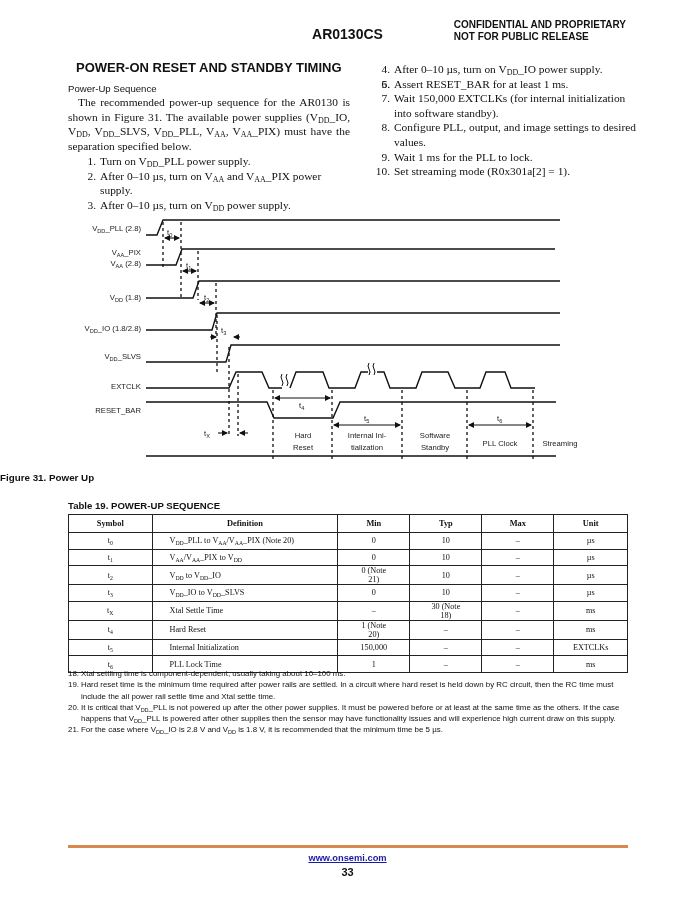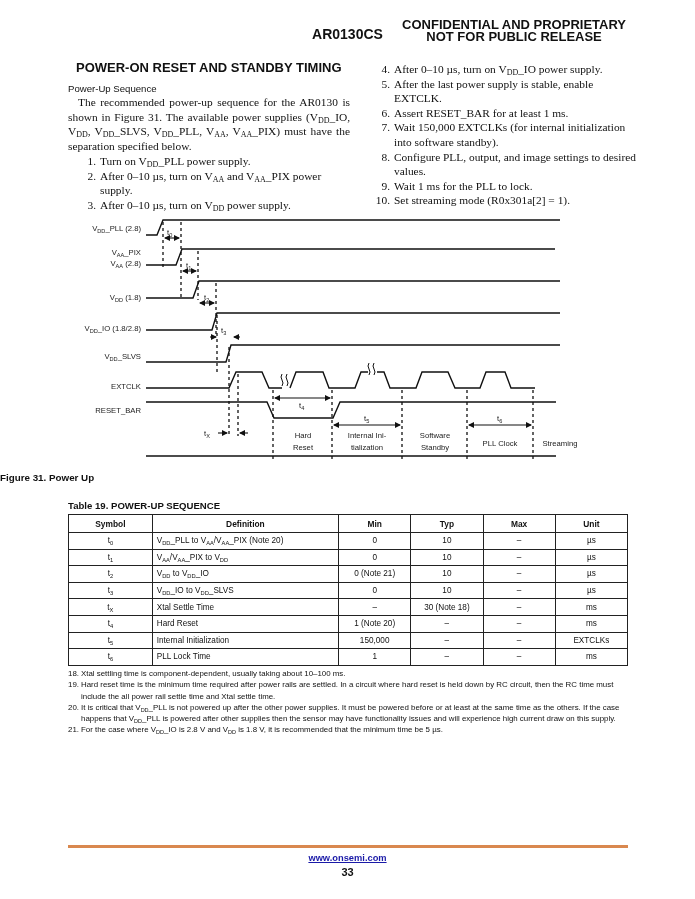--- a/index.html
+++ b/index.html
@@ -1,37 +1,37 @@
 <!DOCTYPE html>
 <html><head>
 <meta charset="utf-8">
 <style>
   html, body { margin:0; padding:0; background:#fff; }
   body { width:695px; height:899px; position:relative; overflow:hidden; color:#111; }
   .sans { font-family:"Liberation Sans", sans-serif; }
   .serif { font-family:"Liberation Serif", serif; }
   .abs { position:absolute; }
   #hdr-title { left:0; width:695px; top:26px; text-align:center; font-weight:bold; font-size:14px; }
-  #hdr-conf { right:69px; top:19px; text-align:center; font-weight:bold; font-size:13px; line-height:12px; }
+  #hdr-conf { right:69px; top:19px; text-align:left; font-weight:bold; font-size:10px; line-height:12px; }
   #sec-title { left:68px; top:60px; font-weight:bold; font-size:13px;margin-left:8px; }
   #sub-title { left:68px; top:83px; font-weight:normal; font-size:9.6px; }
   .para { font-size:11.4px; line-height:14.6px; }
   #para-left { left:68px; top:95px; width:282px; }
   #para-left p { margin:0; text-indent:10px; text-align:justify; }
   ol.steps { margin:0; padding:0; list-style:none; }
   ol.steps li { position:relative; padding-left:22px; }
   ol.steps li .num { position:absolute; left:0; width:18px; text-align:right; }
   #list-left { left:78px; top:154px; width:270px; }
   #list-right { left:372px; top:62px; width:265px; }
   sub { font-size:70%; vertical-align:-2px; line-height:0; }
   #diagram { left:60px; top:210px; }
   #fig-caption { left:0; width:695px; top:472px; font-weight:bold; font-size:9.8px; }
   #tbl-title { left:68px; top:500px; font-weight:bold; font-size:9.6px; }
   table.spec { position:absolute; left:68px; top:514px; width:560px; border-collapse:collapse; font-family:"Liberation Sans", sans-serif; font-size:8.2px; }
-  table.spec th, table.spec td { border:1.3px solid #222; height:15.6px; padding:0 4px; text-align:center; }
+  table.spec th, table.spec td { border:1.3px solid #222; height:15.6px; padding:0 17px; text-align:center;font-family:Liberation Serif, serif; }
   table.spec th { font-weight:bold; font-size:8.4px; height:17px; }
   table.spec td.def { text-align:left; }
   #notes { left:68px; top:668px; width:562px; font-size:7.9px; line-height:11.3px; }
   .note { position:relative; padding-left:13px; }
   .note .n { position:absolute; left:0; }
   #footer-line { left:68px; top:845px; width:560px; height:3px; background:#d9884f; }
   #footer-url { left:0; width:695px; top:853px; text-align:center; font-weight:bold; font-size:9.3px; color:#1a1aa8; text-decoration:underline; }
   #footer-page { left:0; width:695px; top:866px; text-align:center; font-weight:bold; font-size:11px; }
   .dlabel { font-family:"Liberation Sans", sans-serif; font-size:7.7px; fill:#222; }
 </style>
@@ -52,21 +52,21 @@
 </div>
 
 <ol class="abs serif para steps" id="list-left">
   <li><span class="num">1.</span><span>Turn on V</span><sub>DD</sub><span>_PLL power supply.</span></li>
   <li><span class="num">2.</span><span>After 0–10 µs, turn on V</span><sub>AA</sub><span> and V</span><sub>AA</sub><span>_PIX power supply.</span></li>
   <li><span class="num">3.</span><span>After 0–10 µs, turn on V</span><sub>DD</sub><span> power supply.</span></li>
 </ol>
 
 <ol class="abs serif para steps" id="list-right">
   <li><span class="num">4.</span><span>After 0–10 µs, turn on V</span><sub>DD</sub><span>_IO power supply.</span></li>
-  <li><span class="num">5.</span><span>After the last power supply is stable, enable EXTCLK.</span></li>
+  <li><span class="num">5.</span></li>
   <li><span class="num">6.</span><span>Assert RESET_BAR for at least 1 ms.</span></li>
   <li><span class="num">7.</span><span>Wait 150,000 EXTCLKs (for internal initialization into software standby).</span></li>
   <li><span class="num">8.</span><span>Configure PLL, output, and image settings to desired values.</span></li>
   <li><span class="num">9.</span><span>Wait 1 ms for the PLL to lock.</span></li>
   <li><span class="num">10.</span><span>Set streaming mode (R0x301a[2] = 1).</span></li>
 </ol>
 
 <svg class="abs" id="diagram" width="560" height="250" viewBox="60 210 560 250">
   <defs>
     <marker id="ar" markerWidth="6" markerHeight="6" refX="5" refY="3" orient="auto" markerUnits="userSpaceOnUse">

